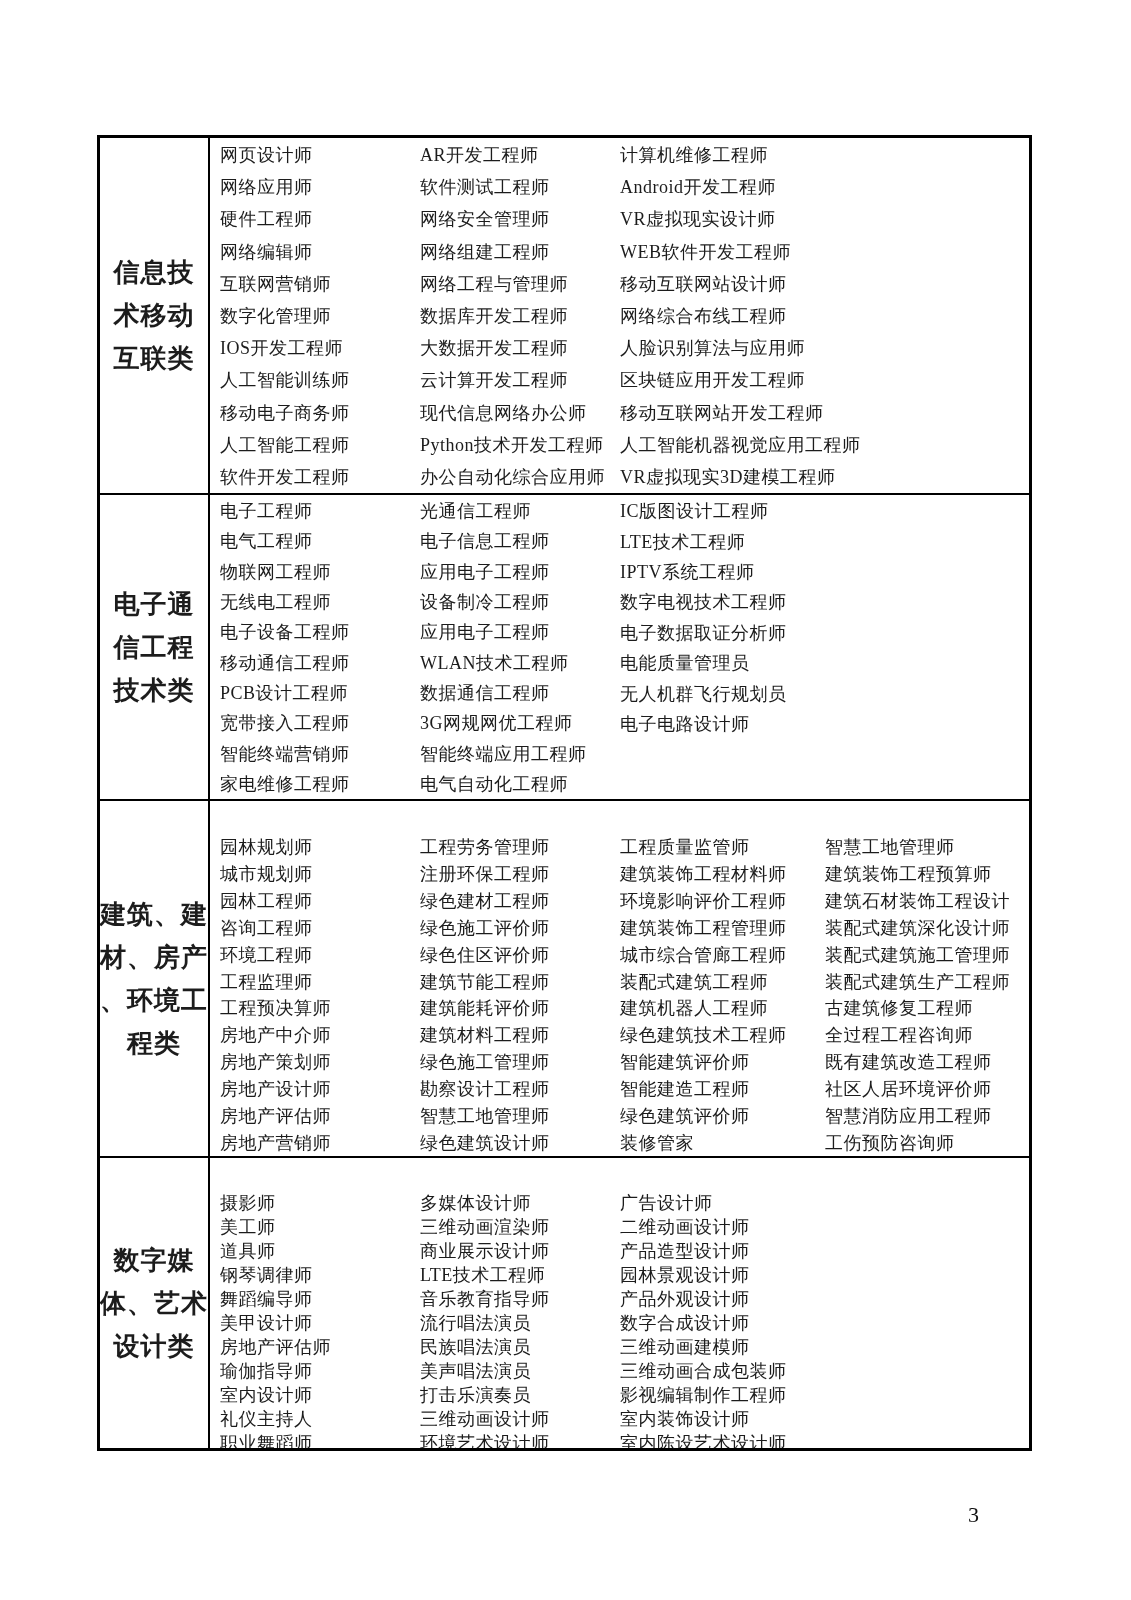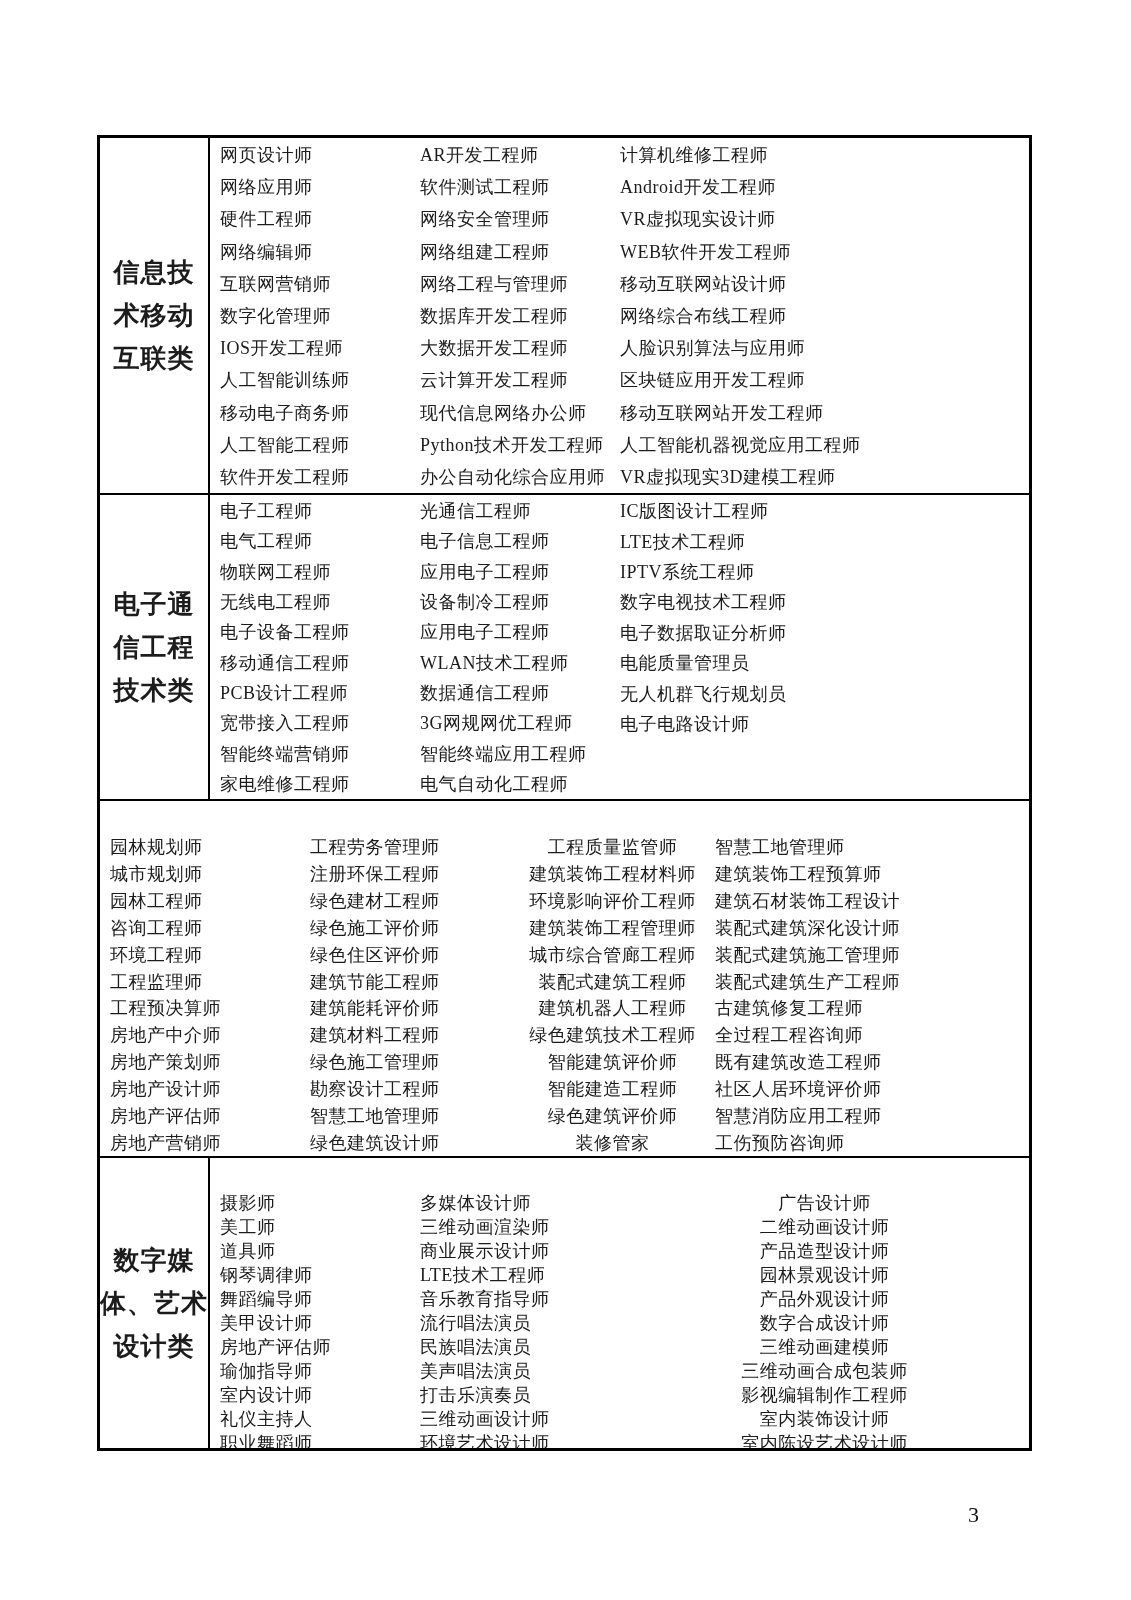--- a/index.html
+++ b/index.html
@@ -75,21 +75,21 @@
     padding-left: 10px;
     padding-top: 1px;
   }
   .job-col {
     display: flex;
     flex-direction: column;
     box-sizing: border-box;
   }
   .cols-3 .job-col { width: 200px; }
   .cols-4 .job-col { width: 200px; margin-top: 32px; }
-  .cols-4 .job-col:nth-child(3) { width: 205px; align-items: center; }
+  .cols-4 .job-col:nth-child(3) { width: 205px; }
   .job-col:last-child { width: auto; flex: 1; }
 
   .job-item {
     height: var(--rh);
     display: flex;
     align-items: center;
     font-size: 18px;
     white-space: nowrap;
     letter-spacing: 0.5px;
   }
@@ -192,20 +192,26 @@
             <div class="job-item">IPTV系统工程师</div>
             <div class="job-item">数字电视技术工程师</div>
             <div class="job-item">电子数据取证分析师</div>
             <div class="job-item">电能质量管理员</div>
             <div class="job-item">无人机群飞行规划员</div>
             <div class="job-item">电子电路设计师</div>
           </div>
         </div>
       </div>
       <div class="section">
+        <div class="category-cell">
+          <div class="cat-line">建筑、建</div>
+          <div class="cat-line">材、房产</div>
+          <div class="cat-line">、环境工</div>
+          <div class="cat-line">程类</div>
+        </div>
         <div class="jobs-area cols-4">
           <div class="job-col">
             <div class="job-item">园林规划师</div>
             <div class="job-item">城市规划师</div>
             <div class="job-item">园林工程师</div>
             <div class="job-item">咨询工程师</div>
             <div class="job-item">环境工程师</div>
             <div class="job-item">工程监理师</div>
             <div class="job-item">工程预决算师</div>
             <div class="job-item">房地产中介师</div>

